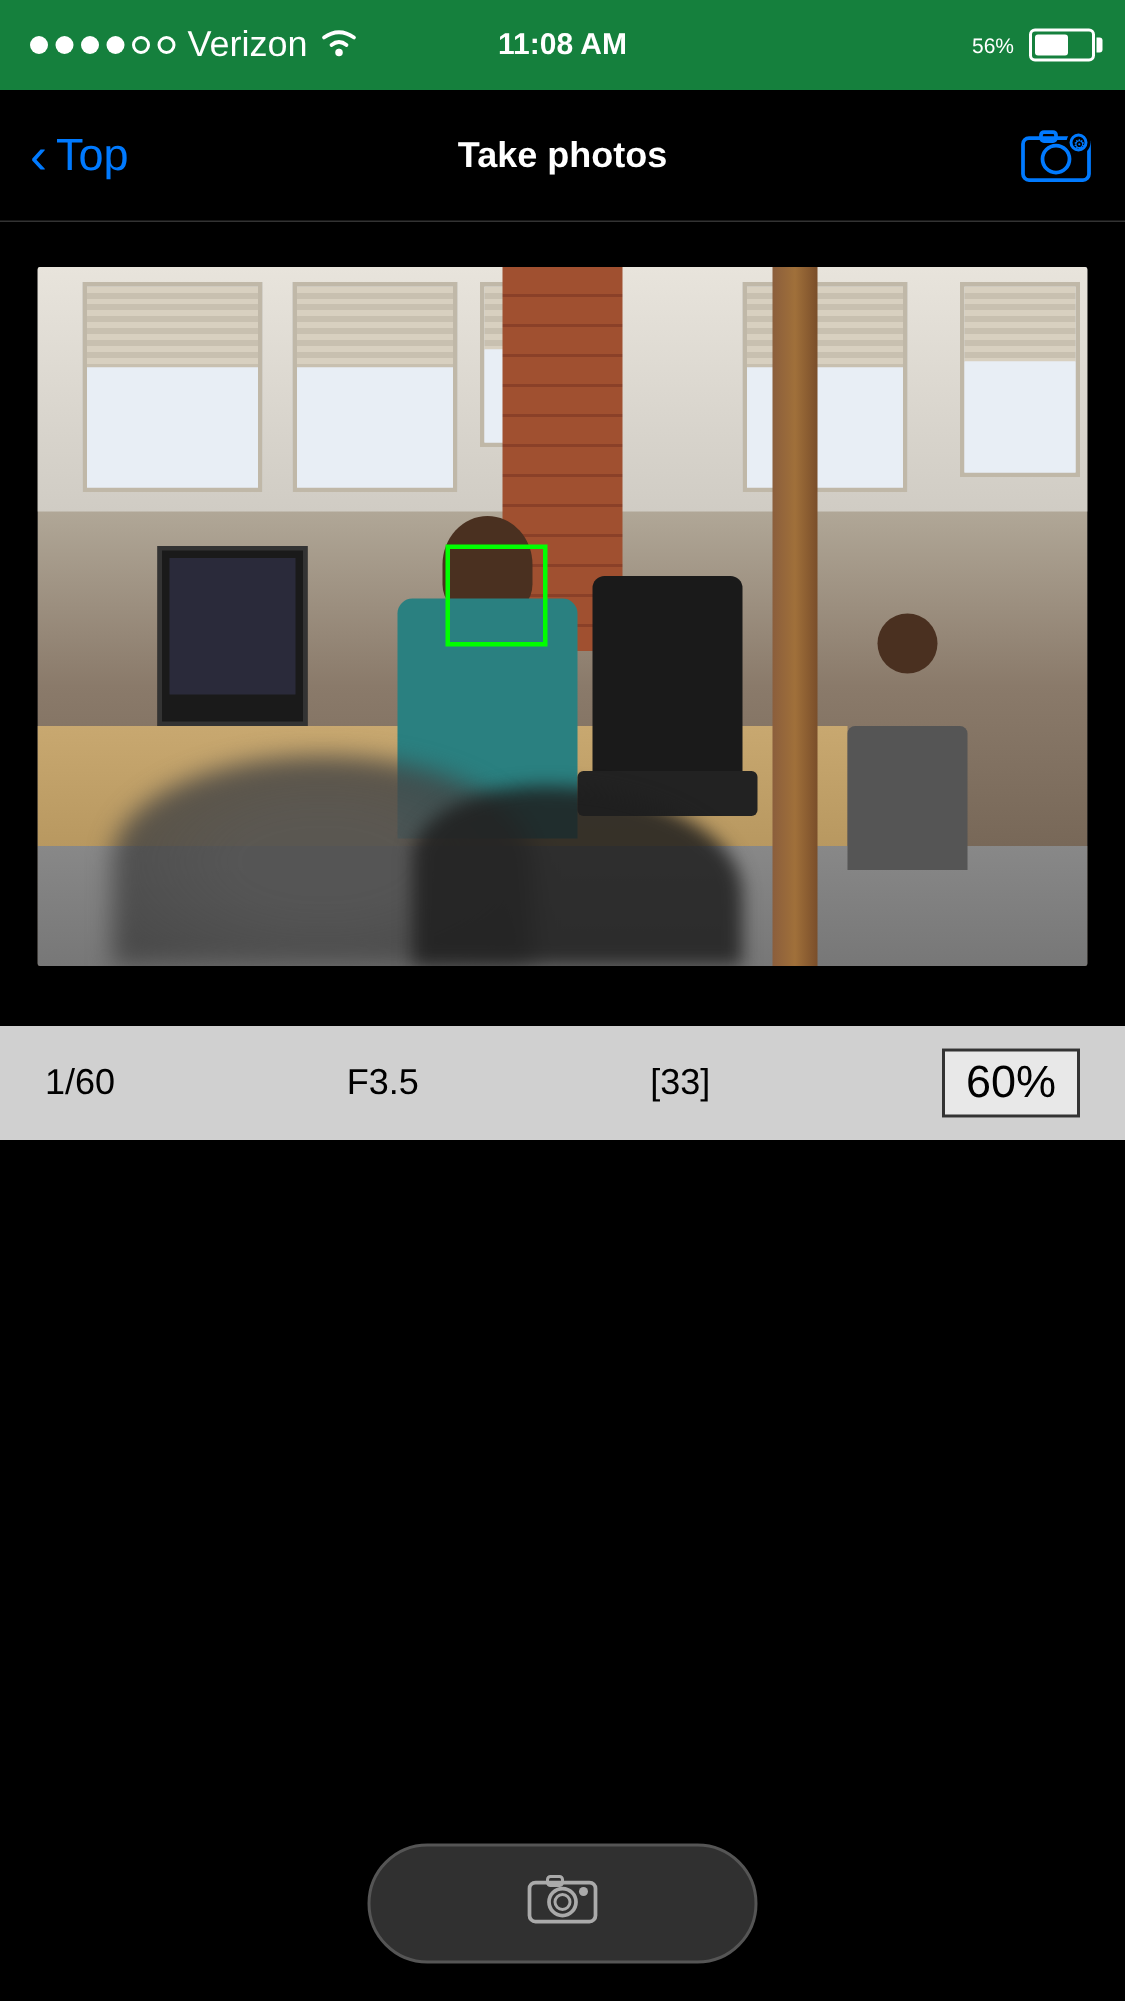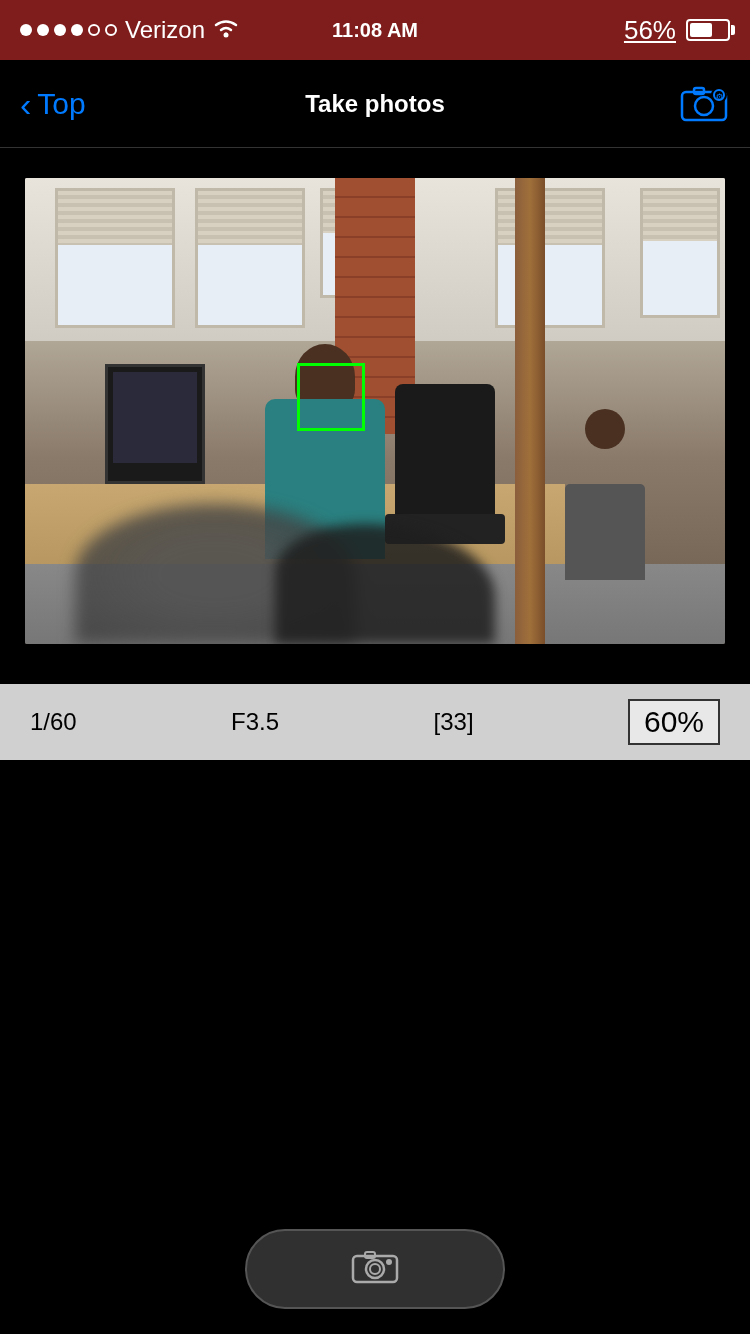--- a/index.html
+++ b/index.html
@@ -11,21 +11,21 @@
       background: #000;
       font-family: -apple-system, 'Helvetica Neue', Arial, sans-serif;
       overflow: hidden;
       position: relative;
     }
 
     
     .status-bar {
       width: 750px;
       height: 60px;
-      background: #7f1d1d;
+      background: #15803d;
       display: flex;
       align-items: center;
       justify-content: space-between;
       padding: 0 20px;
       position: relative;
     }
 
     .status-left {
       display: flex;
       align-items: center;
@@ -68,22 +68,21 @@
     }
 
     .status-right {
       display: flex;
       align-items: center;
       gap: 10px;
     }
 
     .battery-pct {
       color: #fff;
-      font-size: 26px;
-      text-decoration: underline;
+      font-size: 14px;
     }
 
     .battery-icon {
       width: 44px;
       height: 22px;
       border: 2px solid #fff;
       border-radius: 4px;
       position: relative;
       display: flex;
       align-items: center;

